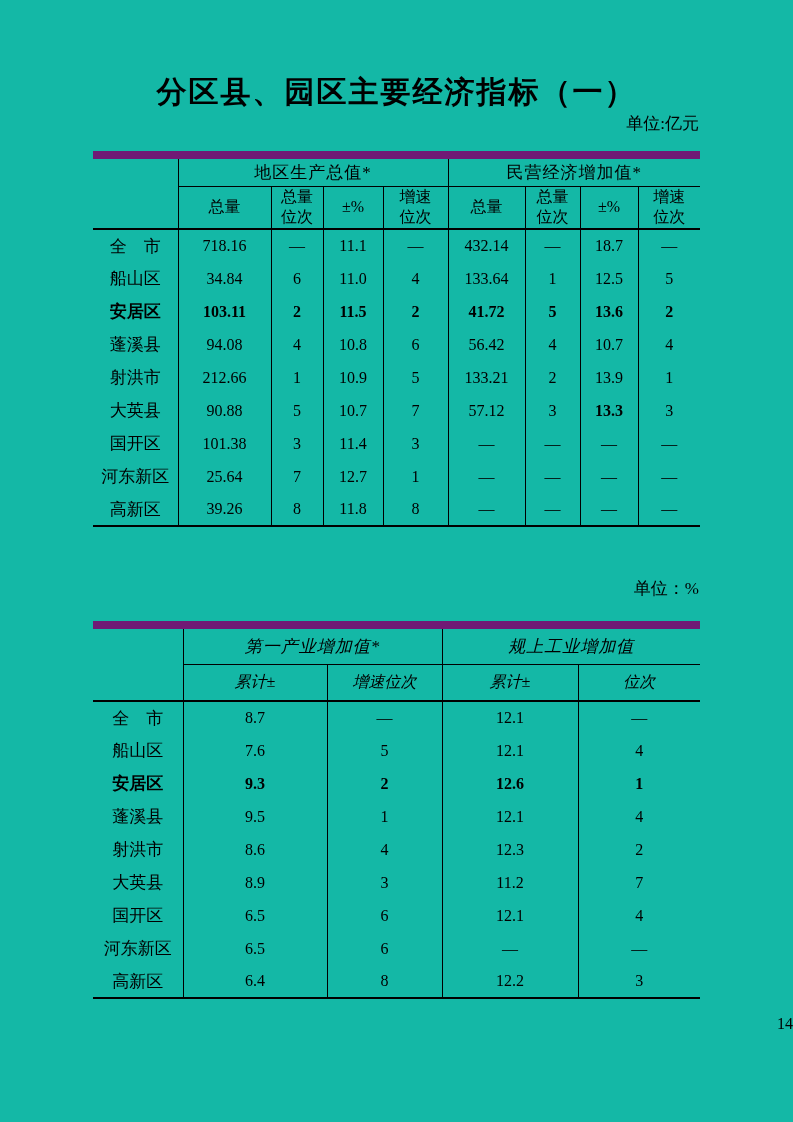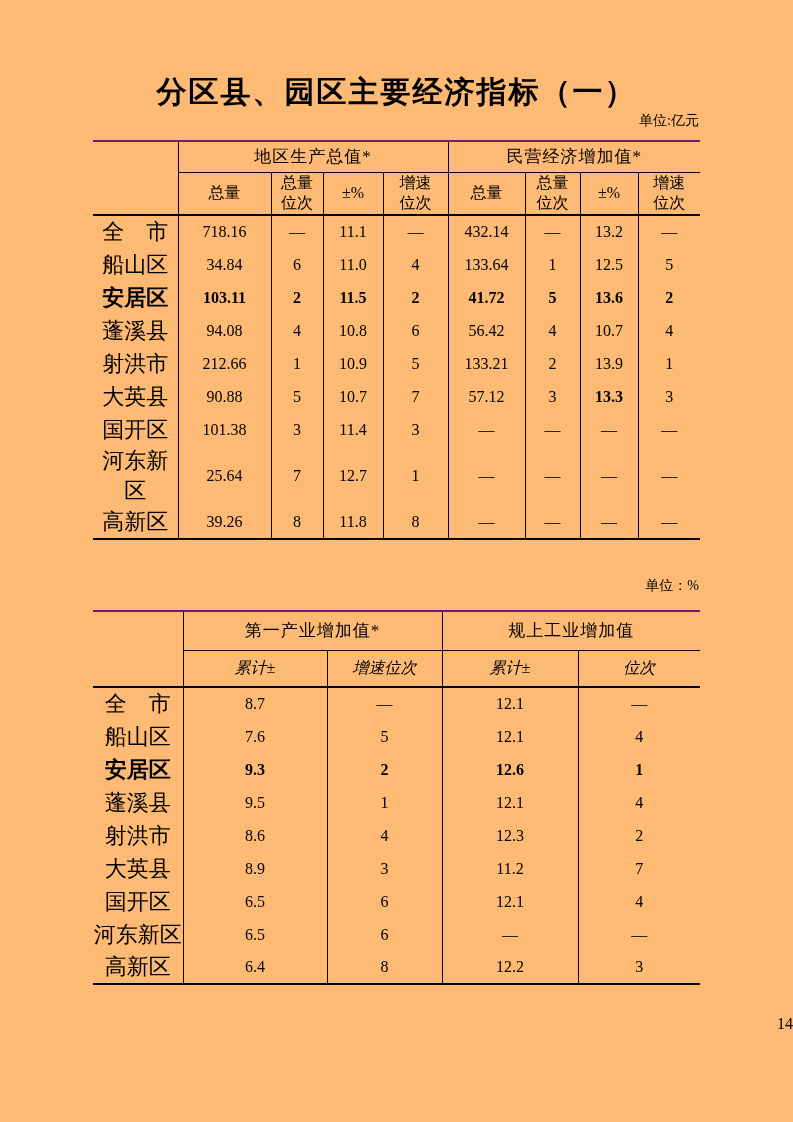--- a/index.html
+++ b/index.html
@@ -2,55 +2,55 @@
 <html><head>
 <meta charset="utf-8">
 <style>
   * { margin: 0; padding: 0; box-sizing: border-box; }
   html, body { background: #ffffff; }
   body {
     width: 793px; height: 1122px;
     font-family: "Liberation Serif", "DejaVu Serif", serif;
     color: #000;
   }
-  .sheet { position: relative; width: 793px; height: 1122px; background: #fdba74; overflow: hidden; }
+  .sheet { position: relative; width: 793px; height: 1122px; background: #14b8a6; overflow: hidden; }
 
   .doc-title {
     position: absolute; top: 72px; left: 0; width: 100%;
     text-align: center; font-size: 30px; font-weight: bold; letter-spacing: 2px;
   }
-  .unit-label { position: absolute; right: 94px; font-size: 14px; }
+  .unit-label { position: absolute; right: 94px; font-size: 17px; }
   #unit-1 { top: 112px; }
   #unit-2 { top: 577px; }
 
   table {
     position: absolute; left: 93px; width: 607px;
     border-collapse: collapse; table-layout: fixed;
-    border-top: 2px solid #701a75; border-bottom: 2px solid #000;
+    border-top: 8px solid #701a75; border-bottom: 2px solid #000; margin-top: 11px;
   }
   #table-1 { top: 140px; }
   #table-2 { top: 610px; }
 
   th, td { text-align: center; vertical-align: middle; font-weight: normal; padding: 0; }
 
   th.corner { border-right: 1px solid #000; border-bottom: 2px solid #000; }
 
   .group-row th.group {
     border-left: 1px solid #000; border-bottom: 1px solid #000;
     font-size: 17px; height: 31px; letter-spacing: 1px;
   }
-  #table-2 .group-row th.group { height: 39px; }
+  #table-2 .group-row th.group { height: 39px; font-style: italic; }
 
   .sub-row th {
     border-left: 1px solid #000; border-bottom: 2px solid #000;
     font-size: 16px; line-height: 1.3; height: 43px; white-space: pre-line;
   }
   #table-2 .sub-row th { height: 37px; font-style: italic; }
 
-  tbody th.rowname { font-size: 22px; height: 33px; }
+  tbody th.rowname { font-size: 17px; height: 33px; }
   tbody td { border-left: 1px solid #000; font-size: 16px; height: 33px; }
 
   tr.bold th, tr.bold td, td.bold { font-weight: bold; }
 
   .page-number {
     position: absolute; top: 1015px; left: 0; width: 100%;
     text-align: right; font-size: 16px;
   }
 </style>
 </head>
@@ -97,21 +97,21 @@
     </thead>
     <tbody id="t1-body">
         <tr>
           <th class="rowname">全　市</th>
           <td>718.16</td>
           <td>—</td>
           <td>11.1</td>
           <td>—</td>
           <td>432.14</td>
           <td>—</td>
-          <td>13.2</td>
+          <td>18.7</td>
           <td>—</td>
         </tr>
         <tr>
           <th class="rowname">船山区</th>
           <td>34.84</td>
           <td>6</td>
           <td>11.0</td>
           <td>4</td>
           <td>133.64</td>
           <td>1</td>

